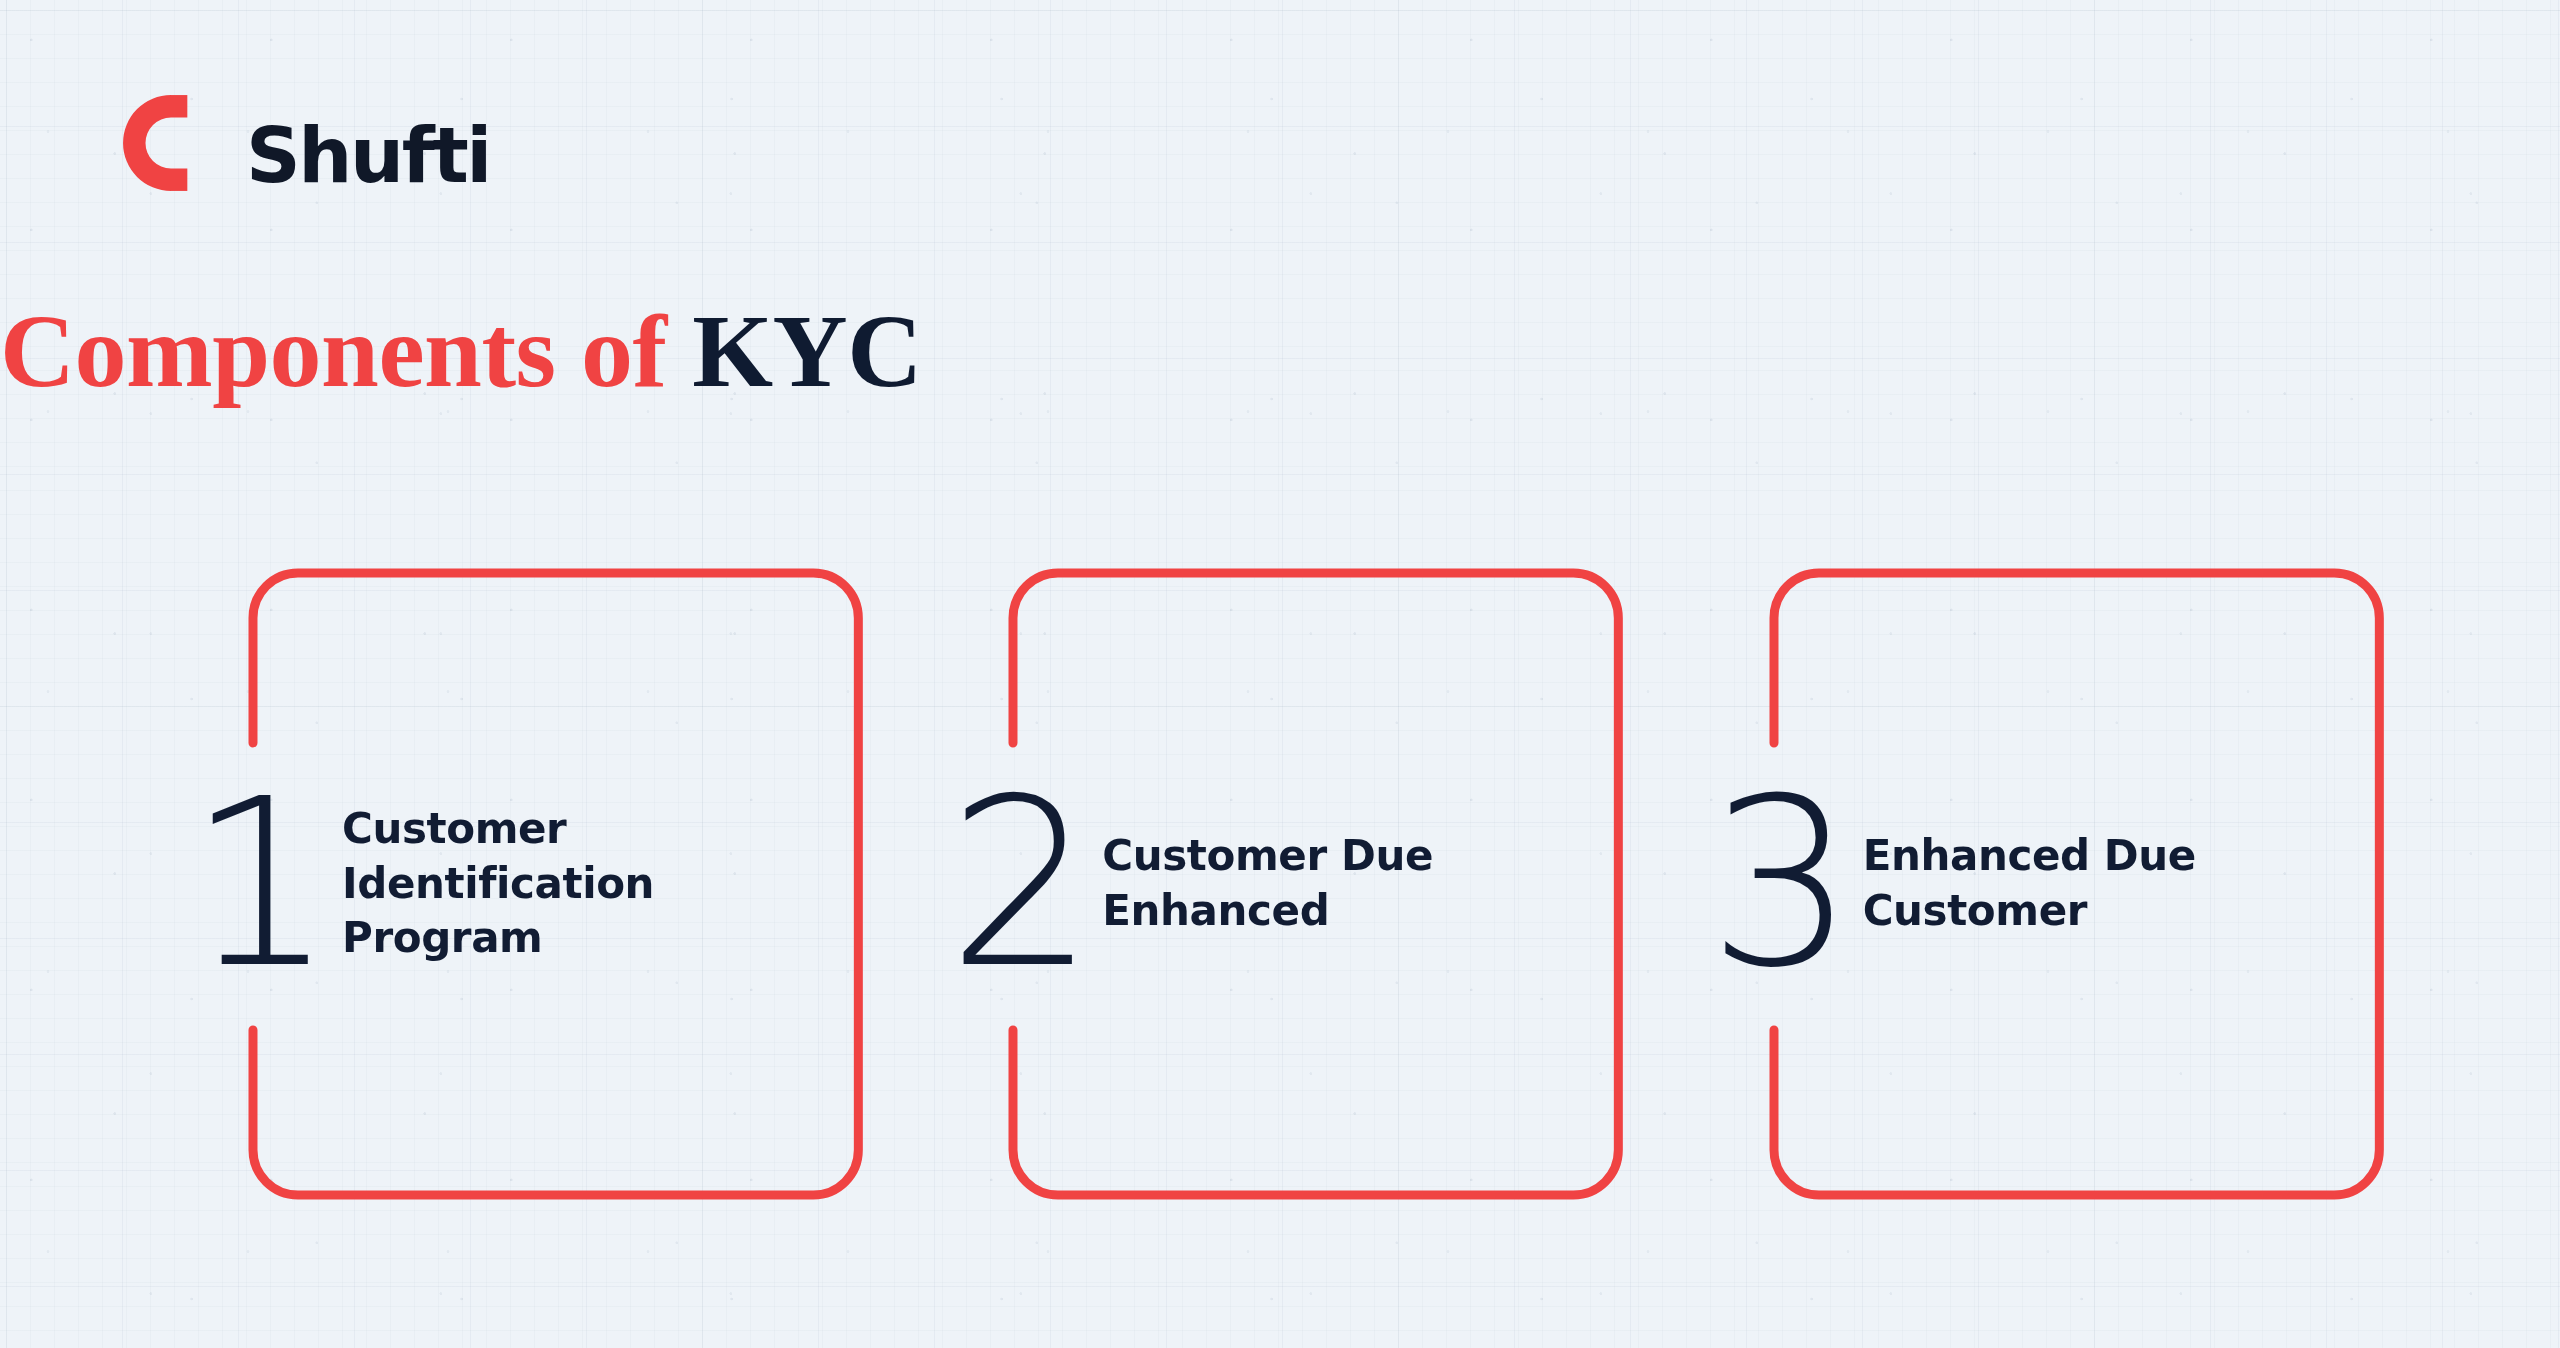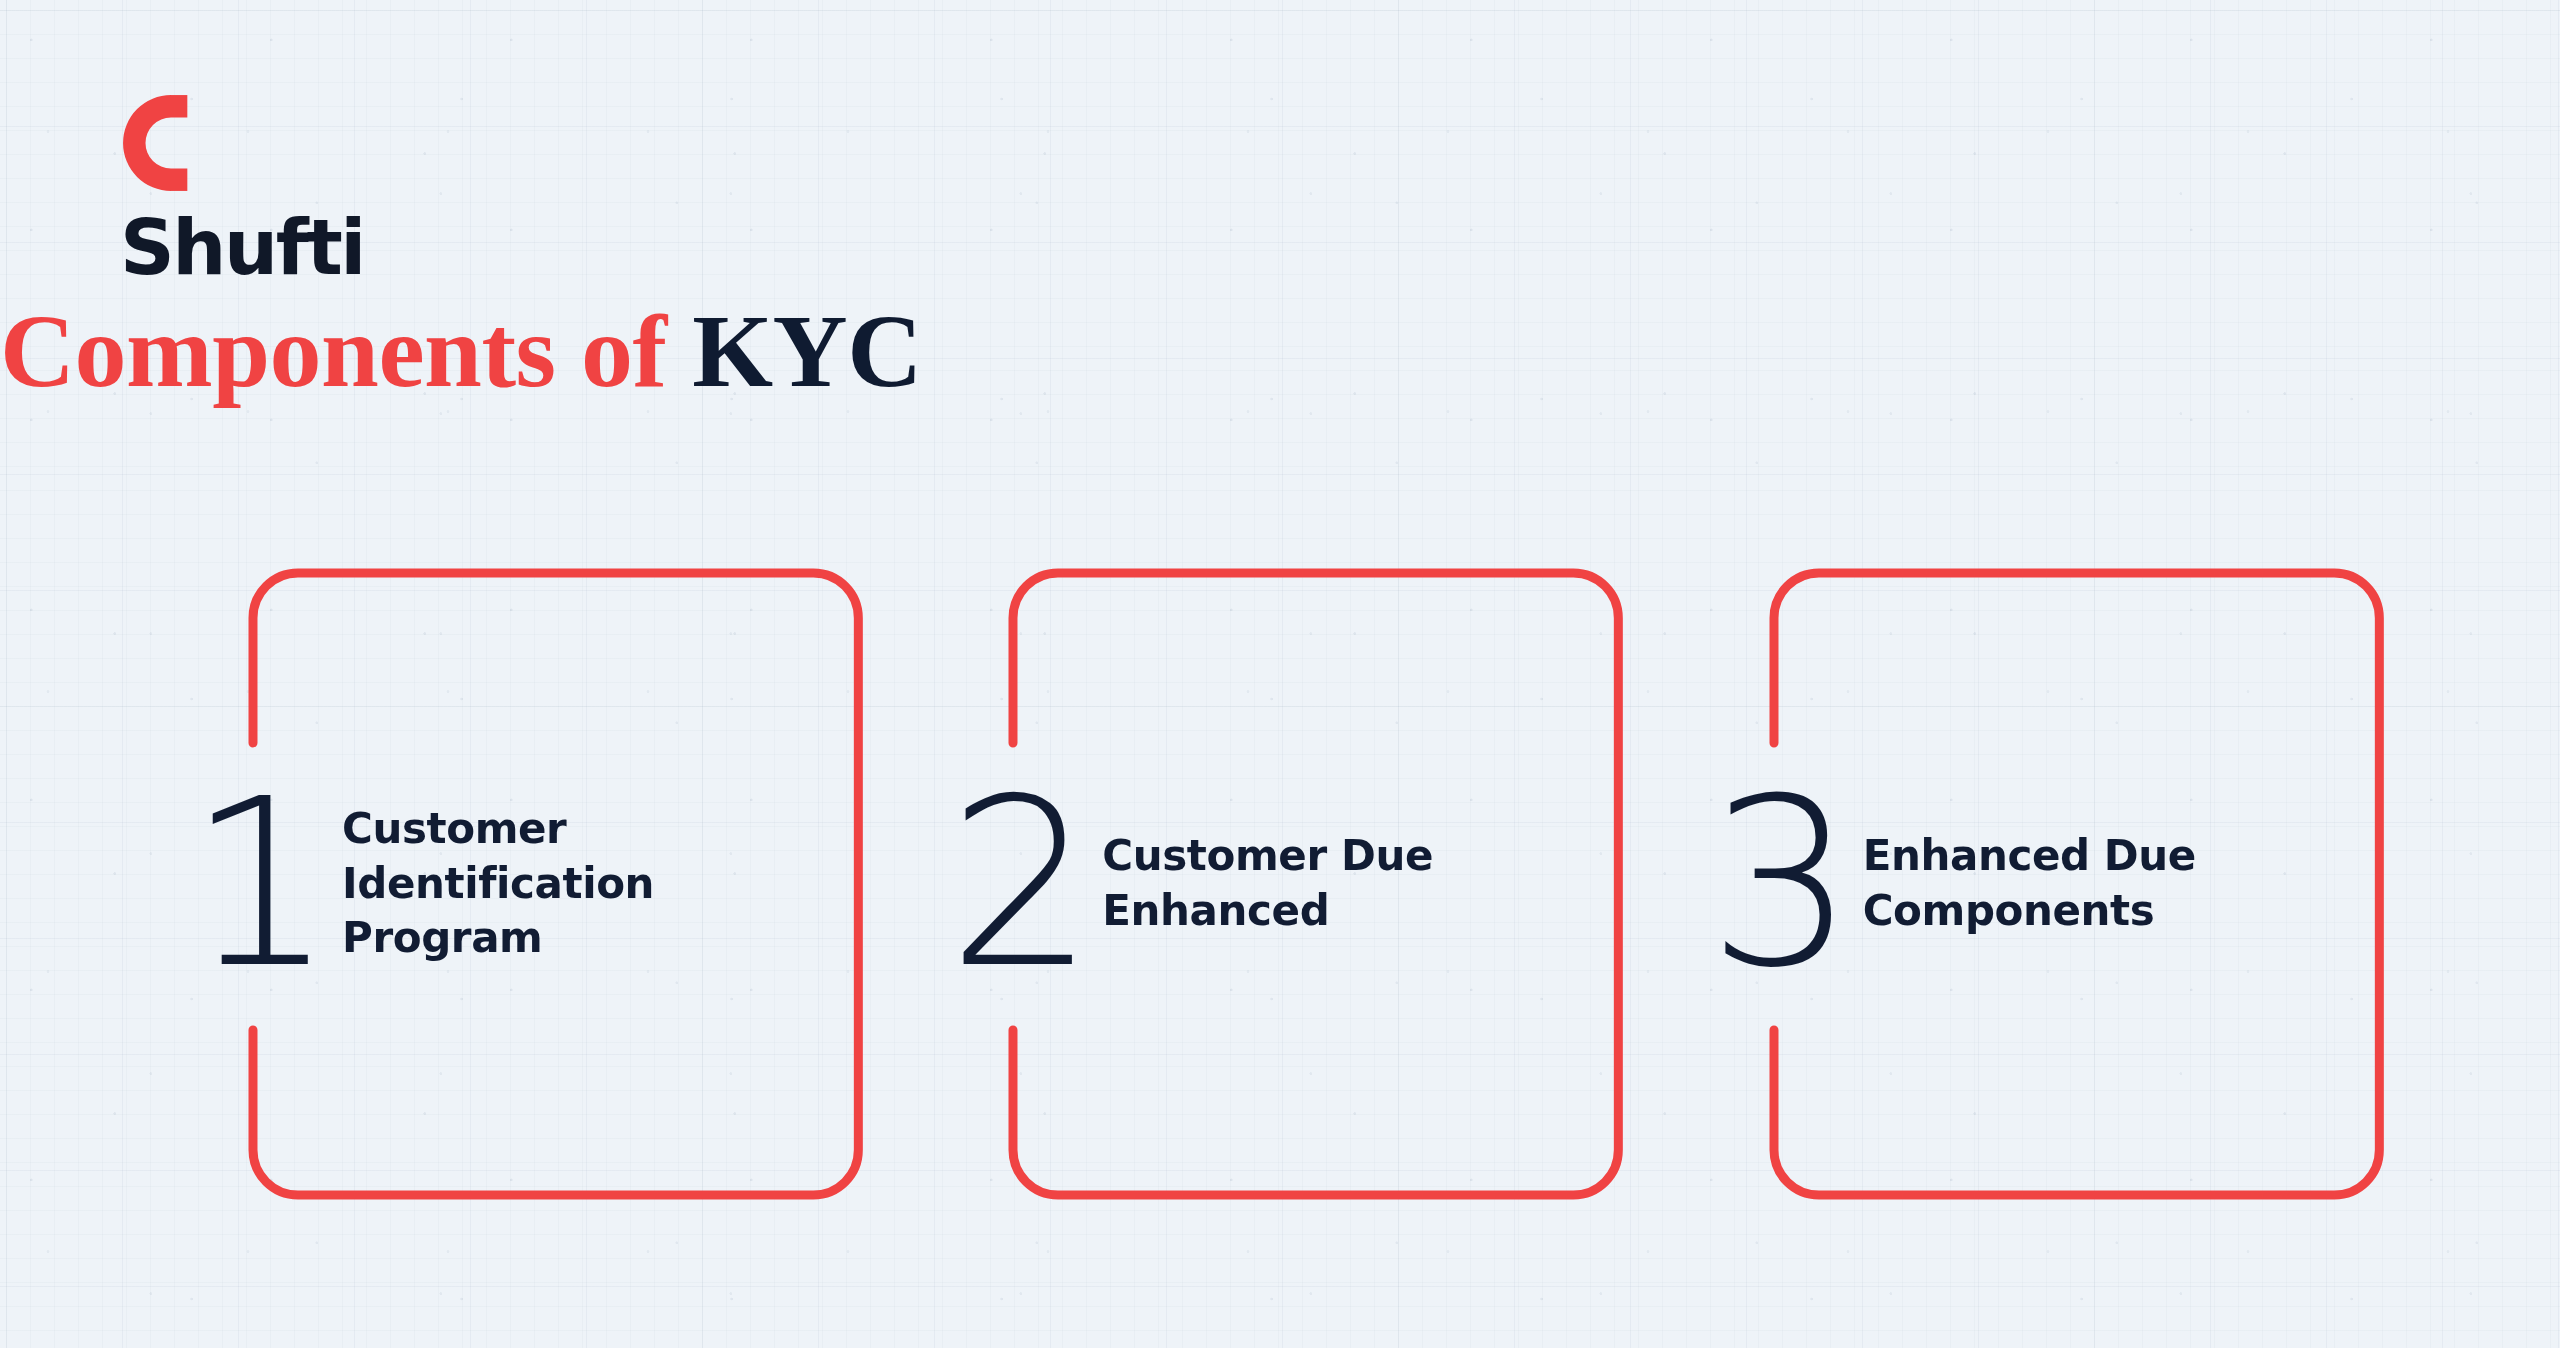--- a/index.html
+++ b/index.html
@@ -49,23 +49,22 @@
       radial-gradient(circle at 24% 47%, rgba(120,140,165,.20) 0 1.1px, transparent 1.6px);
     background-size: 240px 190px, 310px 240px, 270px 300px, 360px 260px, 290px 220px, 200px 280px;
   }
 
   
   .brand {
     position: absolute;
     left: 120px;
     top: 92px;
     display: flex;
-    align-items: flex-start;
-    gap: 16px;
-    flex-direction: column;
+    align-items: flex-end;
+    gap: 24px;
   }
   .brand-mark {
     width: 102px;
     height: 102px;
     display: block;
     flex: none;
   }
   .brand-word {
     font-family: "DejaVu Sans", "Liberation Sans", sans-serif;
     font-size: 76px;
@@ -207,18 +206,18 @@
       </div>
     </div>
 
     <div class="card card-3">
       <svg class="card-frame" viewBox="0 0 616 632" preserveAspectRatio="none" aria-hidden="true">
         <path d="M5 175 L5 50 A45 45 0 0 1 50 5 L566 5 A45 45 0 0 1 611 50 L611 582 A45 45 0 0 1 566 627 L50 627 A45 45 0 0 1 5 582 L5 462"></path>
       </svg>
       <div class="card-num">3</div>
       <div class="card-body">
         <div class="card-title">Enhanced Due
-Components</div>
+Customer</div>
       </div>
     </div>
 
   </div>
 </div>
 
 </body></html>

